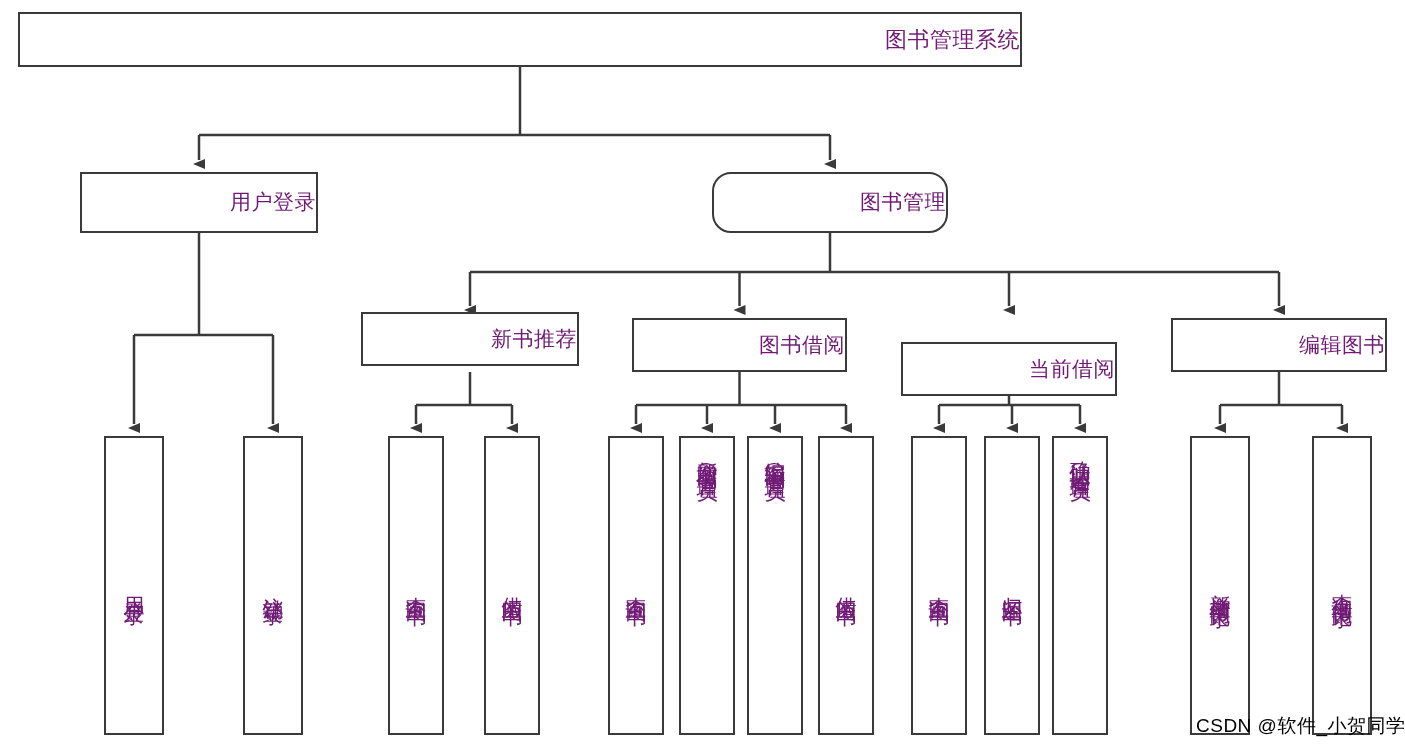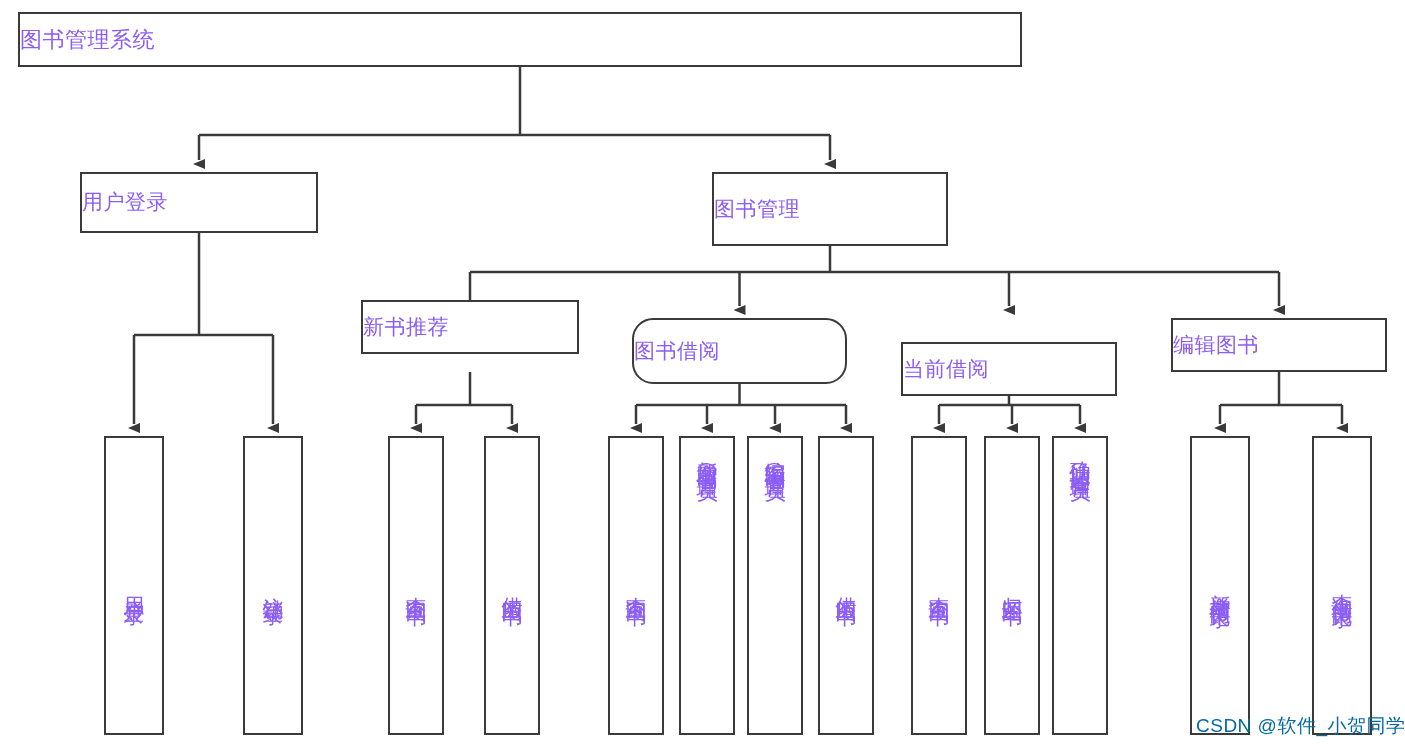--- a/index.html
+++ b/index.html
@@ -25,22 +25,22 @@
     height: 747px;
     pointer-events: none;
   }
   .node {
     position: absolute;
     box-sizing: border-box;
     background: #ffffff;
     border: 2px solid #3a3a3a;
     display: flex;
     align-items: center;
-    justify-content: flex-start;
-    color: #8b5cf6;
+    justify-content: flex-end;
+    color: #701a75;
   }
   .node-label {
     display: block;
     text-align: center;
     line-height: 1.18;
     letter-spacing: 0.5px;
   }
   .node.horiz .node-label {
     writing-mode: horizontal-tb;
     font-size: 21px;
@@ -59,21 +59,21 @@
     letter-spacing: 3px;
     line-height: 1.05;
     margin: 0 auto;
   }
   .node.vert.center-text {
     align-items: center;
     padding-top: 0;
   }
   .watermark {
     position: absolute;
-    color: #0369a1;
+    color: #000000;
     font-size: 19px;
     white-space: nowrap;
     letter-spacing: 0.5px;
     pointer-events: none;
   }
 </style>
 </head>
 <body>
 
 <div id="canvas">
@@ -120,27 +120,27 @@
       </g>
   </svg>
 
   <div id="nodes">
       <div class="node horiz root" style="left: 18px; top: 12px; width: 1004px; height: 55px;">
         <span class="node-label">图书管理系统</span>
       </div>
       <div class="node horiz" style="left: 80px; top: 172px; width: 238px; height: 61px;">
         <span class="node-label">用户登录</span>
       </div>
-      <div class="node horiz" style="left: 712px; top: 172px; width: 236px; height: 74px;">
+      <div class="node horiz" style="left: 712px; top: 172px; width: 236px; height: 61px; border-radius: 19px;">
         <span class="node-label">图书管理</span>
       </div>
-      <div class="node horiz" style="left: 361px; top: 300px; width: 218px; height: 54px;">
+      <div class="node horiz" style="left: 361px; top: 312px; width: 218px; height: 54px;">
         <span class="node-label">新书推荐</span>
       </div>
-      <div class="node horiz" style="left: 632px; top: 318px; width: 215px; height: 66px; border-radius: 21px;">
+      <div class="node horiz" style="left: 632px; top: 318px; width: 215px; height: 54px;">
         <span class="node-label">图书借阅</span>
       </div>
       <div class="node horiz" style="left: 901px; top: 318px; width: 216px; height: 54px; margin-top: 24px;">
         <span class="node-label">当前借阅</span>
       </div>
       <div class="node horiz" style="left: 1171px; top: 318px; width: 216px; height: 54px;">
         <span class="node-label">编辑图书</span>
       </div>
       <div class="node vert center-text" style="left: 104px; top: 436px; width: 60px; height: 299px;">
         <span class="node-label">用户登录</span>

